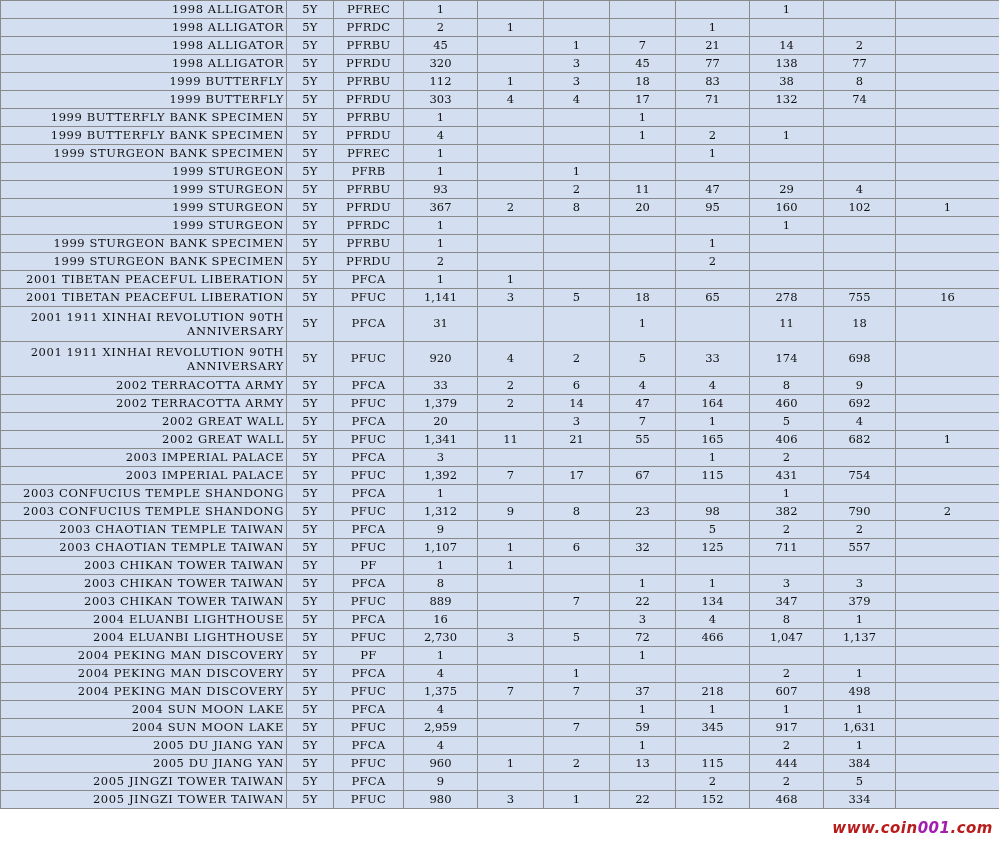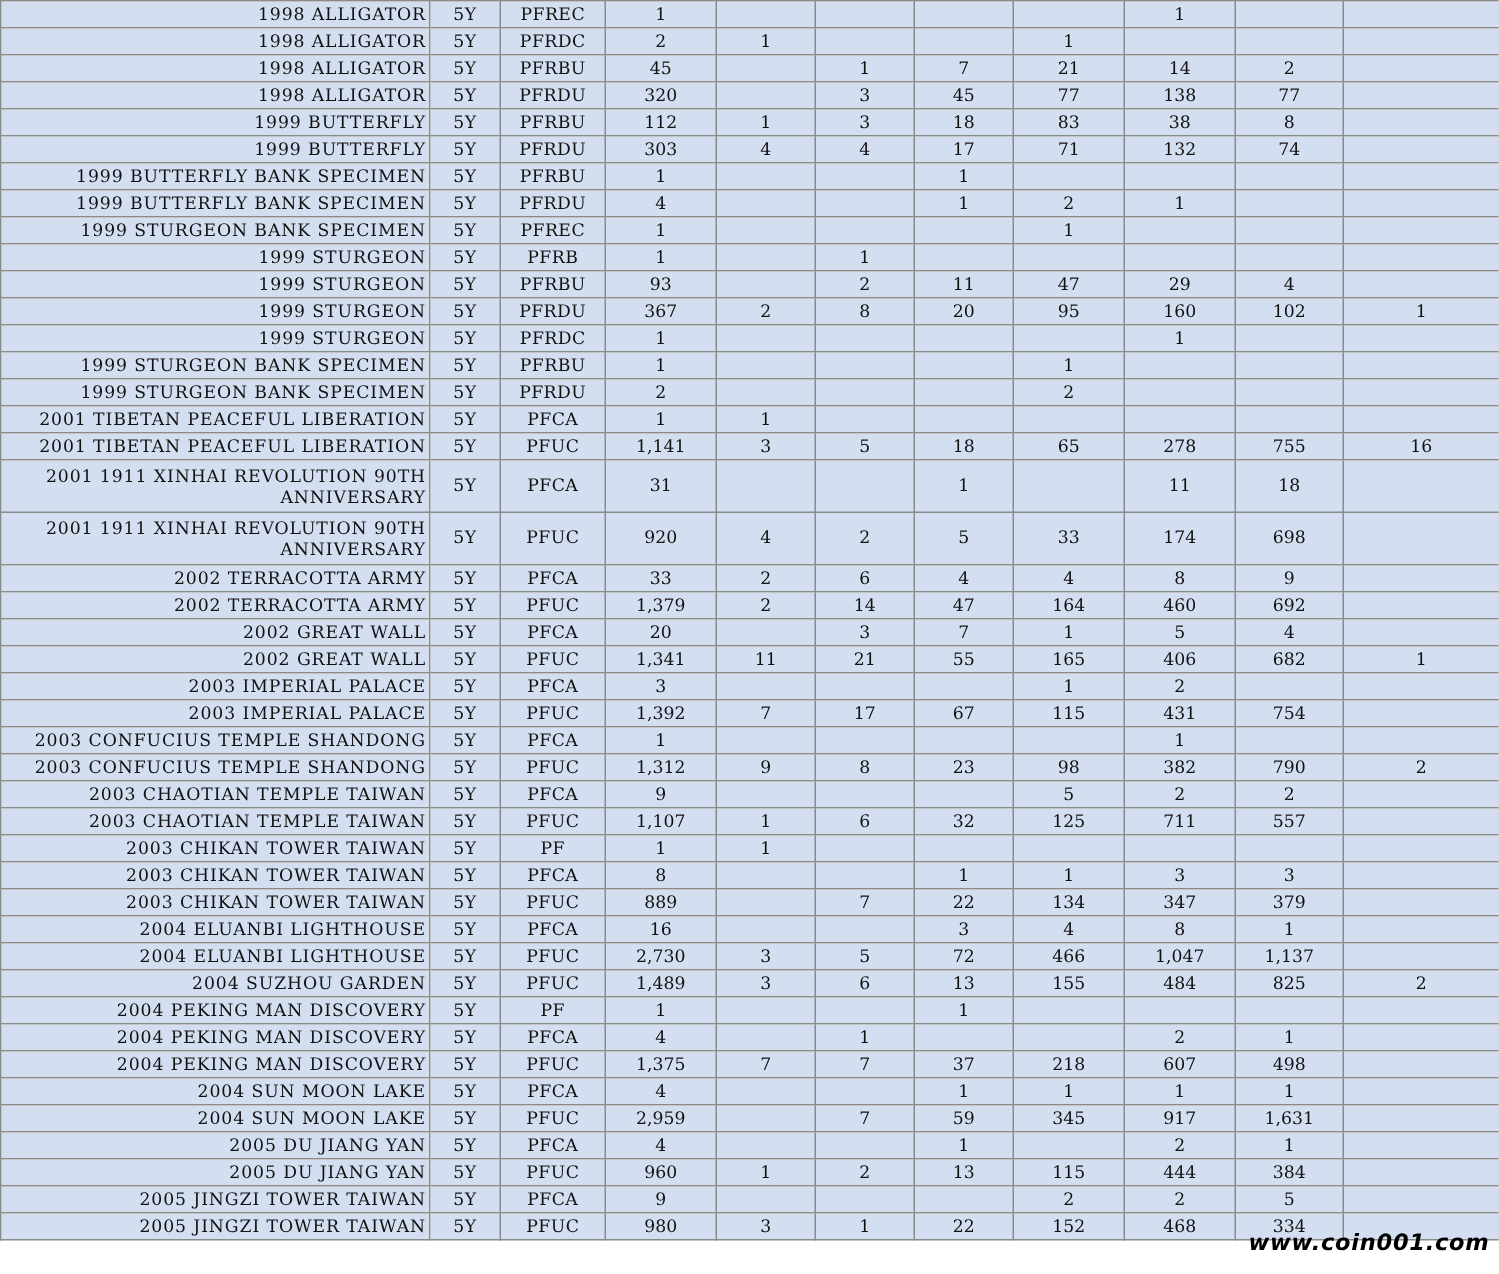--- a/index.html
+++ b/index.html
@@ -63,22 +63,22 @@
     position: absolute;
     right: 6px;
     bottom: 12px;
     font-family: "DejaVu Sans", sans-serif;
     font-size: 15px;
     font-weight: bold;
     font-style: italic;
     letter-spacing: 0.5px;
     pointer-events: none;
   }
-  #watermark .w-red { color: #000000; }
-  #watermark .w-gold { color: #000000; text-align: right; }
+  #watermark .w-red { color: #b91c1c; }
+  #watermark .w-gold { color: #a21caf; text-align: right; }
 </style>
 </head>
 <body>
 
 <table id="grading-table">
   <colgroup>
     <col class="c0">
       <col class="c1">
       <col class="c2">
       <col class="c3">
@@ -527,33 +527,20 @@
         <td class="num">2,730</td>
         <td class="num">3</td>
         <td class="num">5</td>
         <td class="num">72</td>
         <td class="num">466</td>
         <td class="num">1,047</td>
         <td class="num">1,137</td>
         <td class="num"></td>
       </tr>
       <tr>
-        <td class="name">2004 SUZHOU GARDEN</td>
-        <td class="code">5Y</td>
-        <td class="code">PFUC</td>
-        <td class="num">1,489</td>
-        <td class="num">3</td>
-        <td class="num">6</td>
-        <td class="num">13</td>
-        <td class="num">155</td>
-        <td class="num">484</td>
-        <td class="num">825</td>
-        <td class="num">2</td>
-      </tr>
-      <tr>
         <td class="name">2004 PEKING MAN DISCOVERY</td>
         <td class="code">5Y</td>
         <td class="code">PF</td>
         <td class="num">1</td>
         <td class="num"></td>
         <td class="num"></td>
         <td class="num">1</td>
         <td class="num"></td>
         <td class="num"></td>
         <td class="num"></td>

